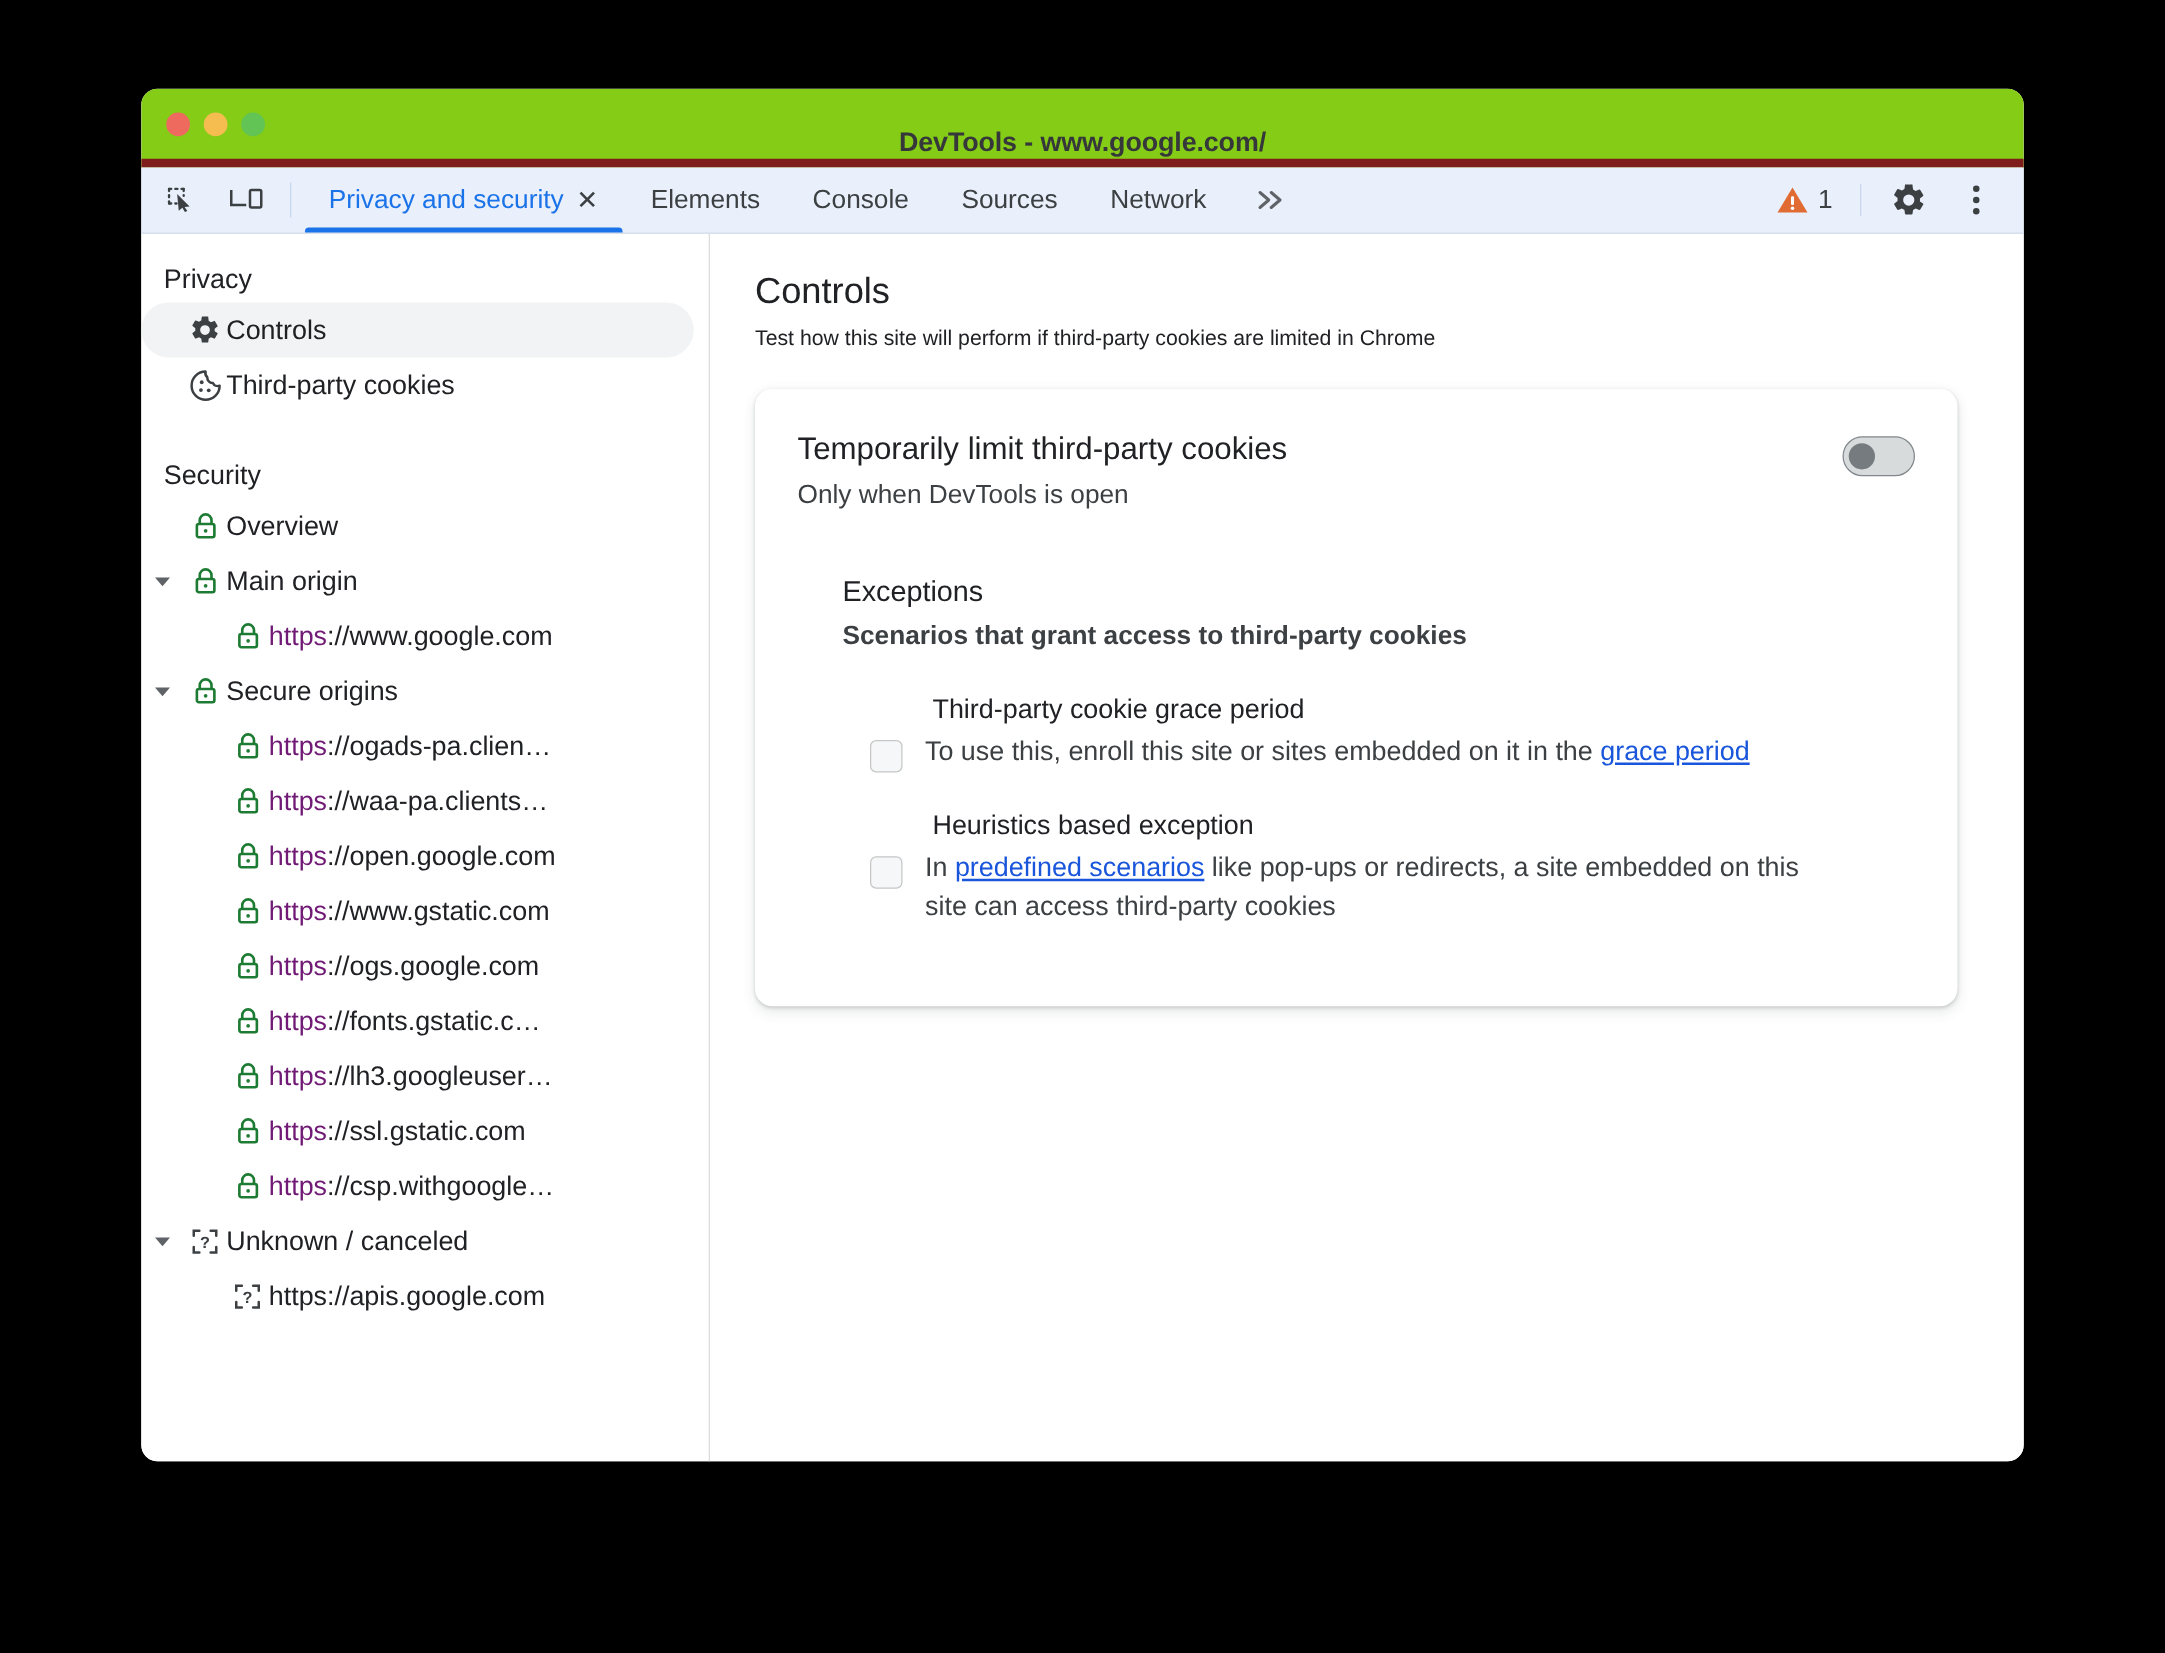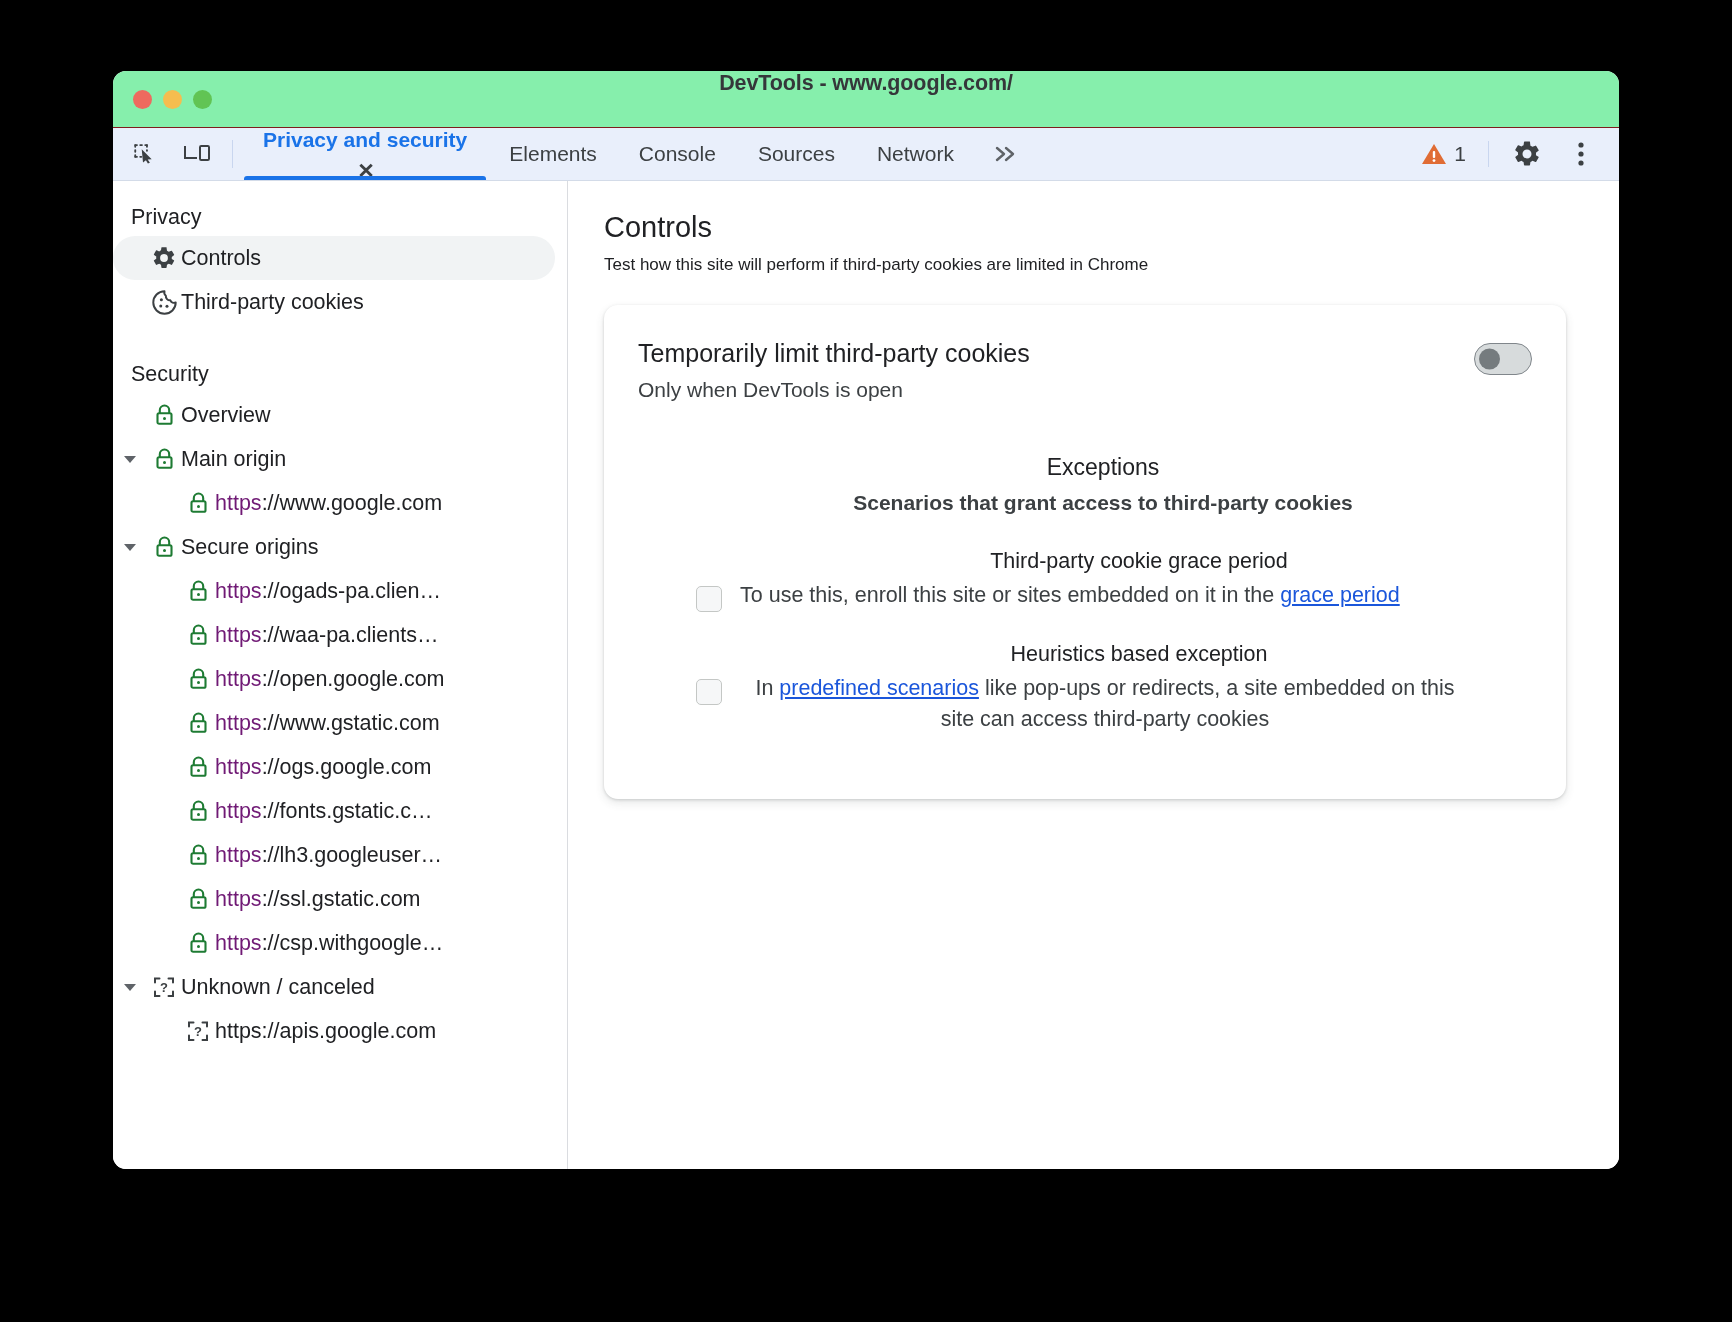--- a/index.html
+++ b/index.html
@@ -22,24 +22,24 @@
     background: #ffffff;
     border-radius: 13px;
     overflow: hidden;
     box-shadow: 0 6px 28px rgba(0,0,0,0.45);
   }
 
   
   #titlebar {
     position: relative;
     height: 56px;
-    background: #86efac;
-    border-bottom: 1px solid #7f1d1d;
-    display: flex;
-    align-items: flex-start;
+    background: #84cc16;
+    border-bottom: 7px solid #7f1d1d;
+    display: flex;
+    align-items: flex-end;
   }
   #traffic-lights {
     position: absolute;
     left: 20px;
     top: 0;
     height: 56px;
     display: flex;
     align-items: center;
     gap: 11px;
   }
@@ -84,21 +84,21 @@
     position: relative;
     display: flex;
     align-items: center;
     gap: 8px;
     padding: 0 21px;
     font-size: 21px;
     color: #3c4043;
     cursor: pointer;
     white-space: nowrap;
   }
-  .tab.active { color: #1a73e8; font-weight: bold; flex-direction: column; }
+  .tab.active { color: #1a73e8; font-weight: normal; }
   .tab.active::after {
     content: "";
     position: absolute;
     left: 2px; right: 2px; bottom: 0;
     height: 4px;
     border-radius: 3px 3px 0 0;
     background: #1a73e8;
   }
   .tab-close {
     font-size: 21px;
@@ -250,21 +250,21 @@
   }
   #toggle .knob {
     position: absolute;
     left: 4px; top: 50%;
     transform: translateY(-50%);
     width: 21px; height: 21px;
     border-radius: 50%;
     background: #757b7e;
   }
 
-  #exceptions { margin: 52px 0 0 36px; text-align: center; }
+  #exceptions { margin: 52px 0 0 36px; }
   #exc-title {
     font-size: 23px;
     color: #202124;
     margin: 0 0 10px 0;
     font-weight: normal;
   }
   #exc-sub {
     font-size: 21px;
     color: #3c4043;
     margin: 0 0 34px 0;

